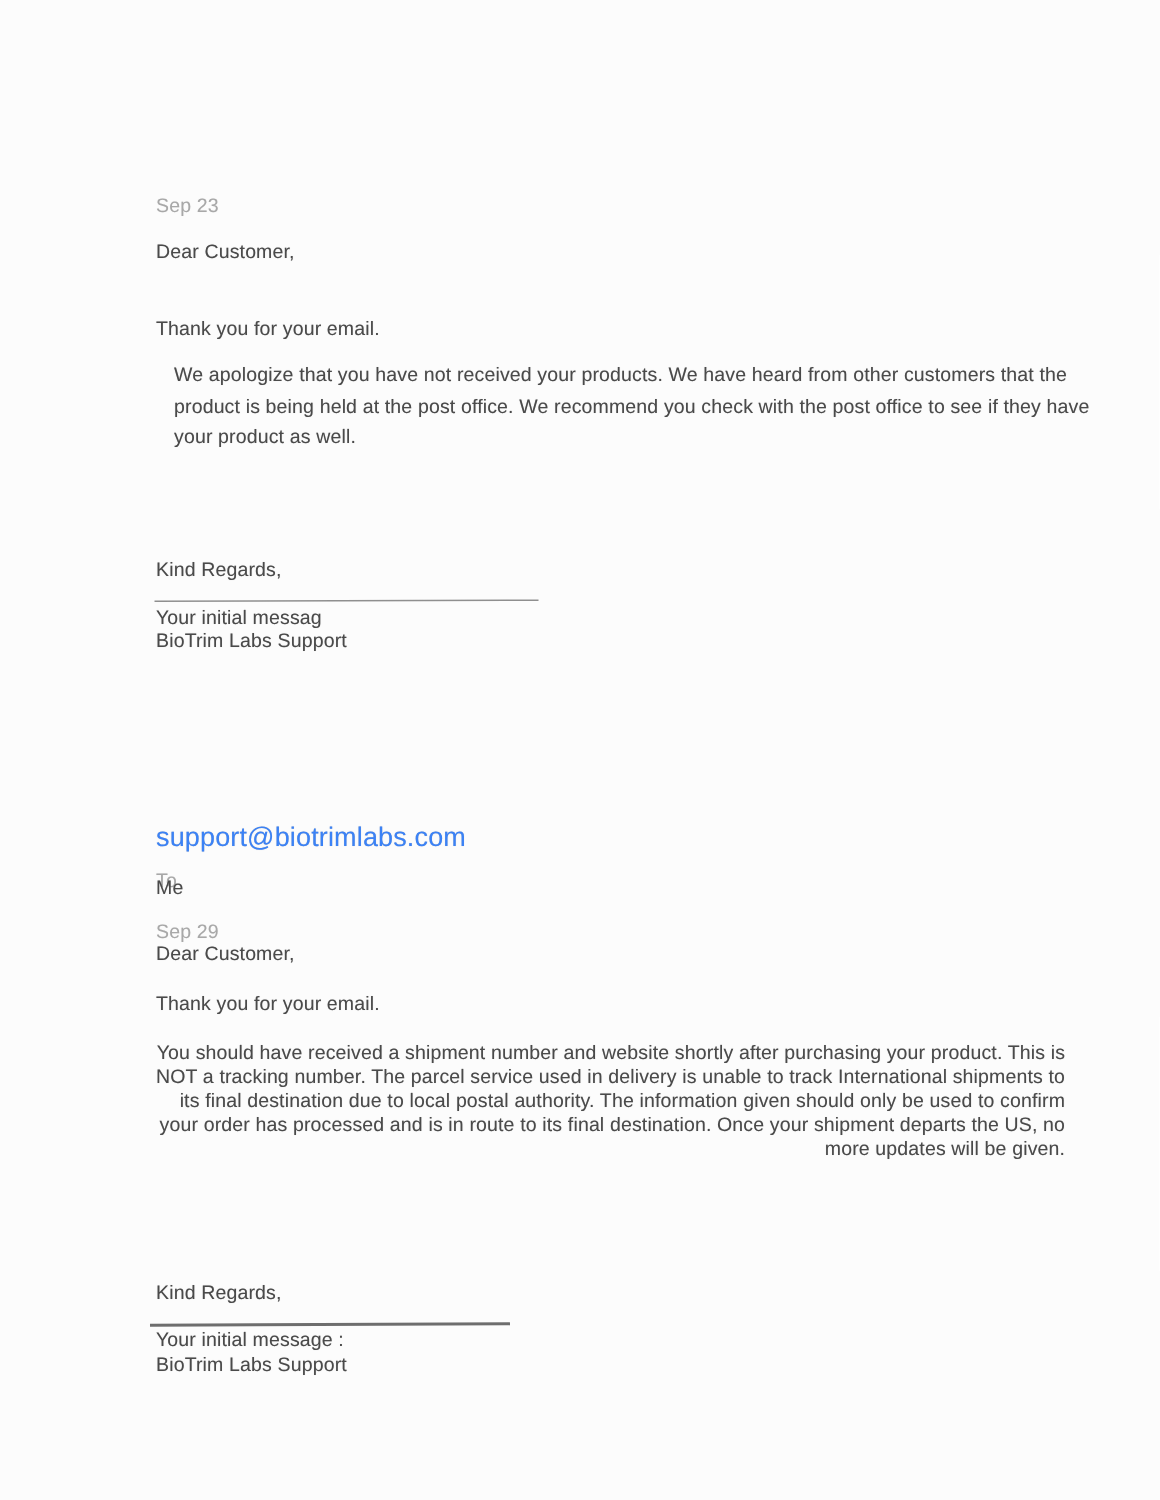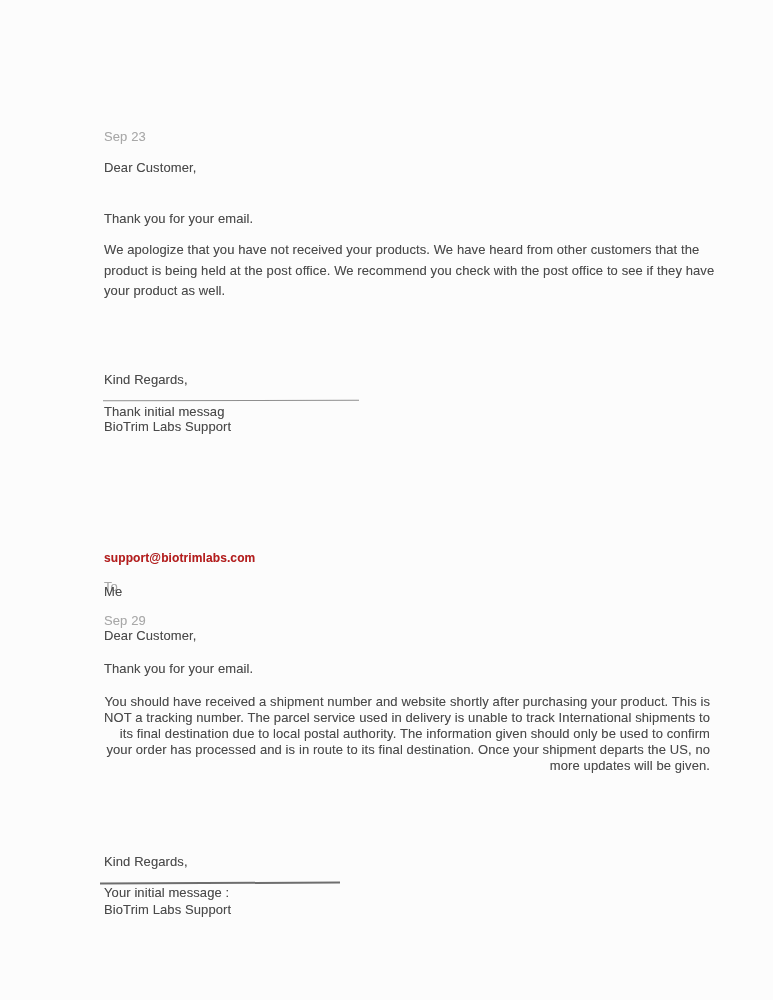--- a/index.html
+++ b/index.html
@@ -23,25 +23,25 @@
     color: #4a4a4a;
     letter-spacing: 0.1px;
     text-shadow: 0 0 0.5px rgba(80,80,80,0.35);
     white-space: pre;
   }
   .muted {
     color: #a8a8a8;
     text-shadow: 0 0 0.5px rgba(170,170,170,0.3);
   }
   .from {
-    font-weight: 700;
-    font-size: 12px;
-    color: #b91c1c;
+    font-weight: 400;
+    font-size: 18px;
+    color: #3b82f6;
   }
-  .body1 { line-height: 20.5px; }
+  .body1 { line-height: 20.5px; margin-left: 12px; }
   .body2 { line-height: 16px; }
   .sig1  { line-height: 15.5px; }
   .sig2  { line-height: 16px; }
   .hr {
     position: absolute;
     height: 1px;
     background: #8f8f8f;
   }
   .hr1 { top: 400px; left: 103px; width: 256px; transform: rotate(-0.15deg); }
   .hr2 { top: 882px; left: 100px; width: 240px; height: 2px; background: #6e6e6e; transform: rotate(-0.2deg); }
@@ -75,21 +75,21 @@
   <div class="t e1-greeting">Dear Customer,</div>
   <div class="t e1-thanks">Thank you for your email.</div>
   <div class="t body1 e1-body">We apologize that you have not received your products. We have heard from other customers that the
 product is being held at the post office. We recommend you check with the post office to see if they have
 your product as well.</div>
   <div class="t sig1 e1-sig">
     <div>Kind Regards,</div>
     <div>BioTrim Labs Support</div>
   </div>
   <div class="hr hr1"></div>
-  <div class="t e1-quote">Thank initial messag</div>
+  <div class="t e1-quote">Your initial messag</div>
 
   <div class="t from e2-from">support@biotrimlabs.com</div>
   <div class="t muted e2-tolabel">To</div>
   <div class="t e2-tovalue">Me</div>
   <div class="t muted e2-date">Sep 29</div>
   <div class="t e2-greeting">Dear Customer,</div>
   <div class="t e2-thanks">Thank you for your email.</div>
   <div class="t body2 e2-body">You should have received a shipment number and website shortly after purchasing your product. This is
 NOT a tracking number. The parcel service used in delivery is unable to track International shipments to
 its final destination due to local postal authority. The information given should only be used to confirm

